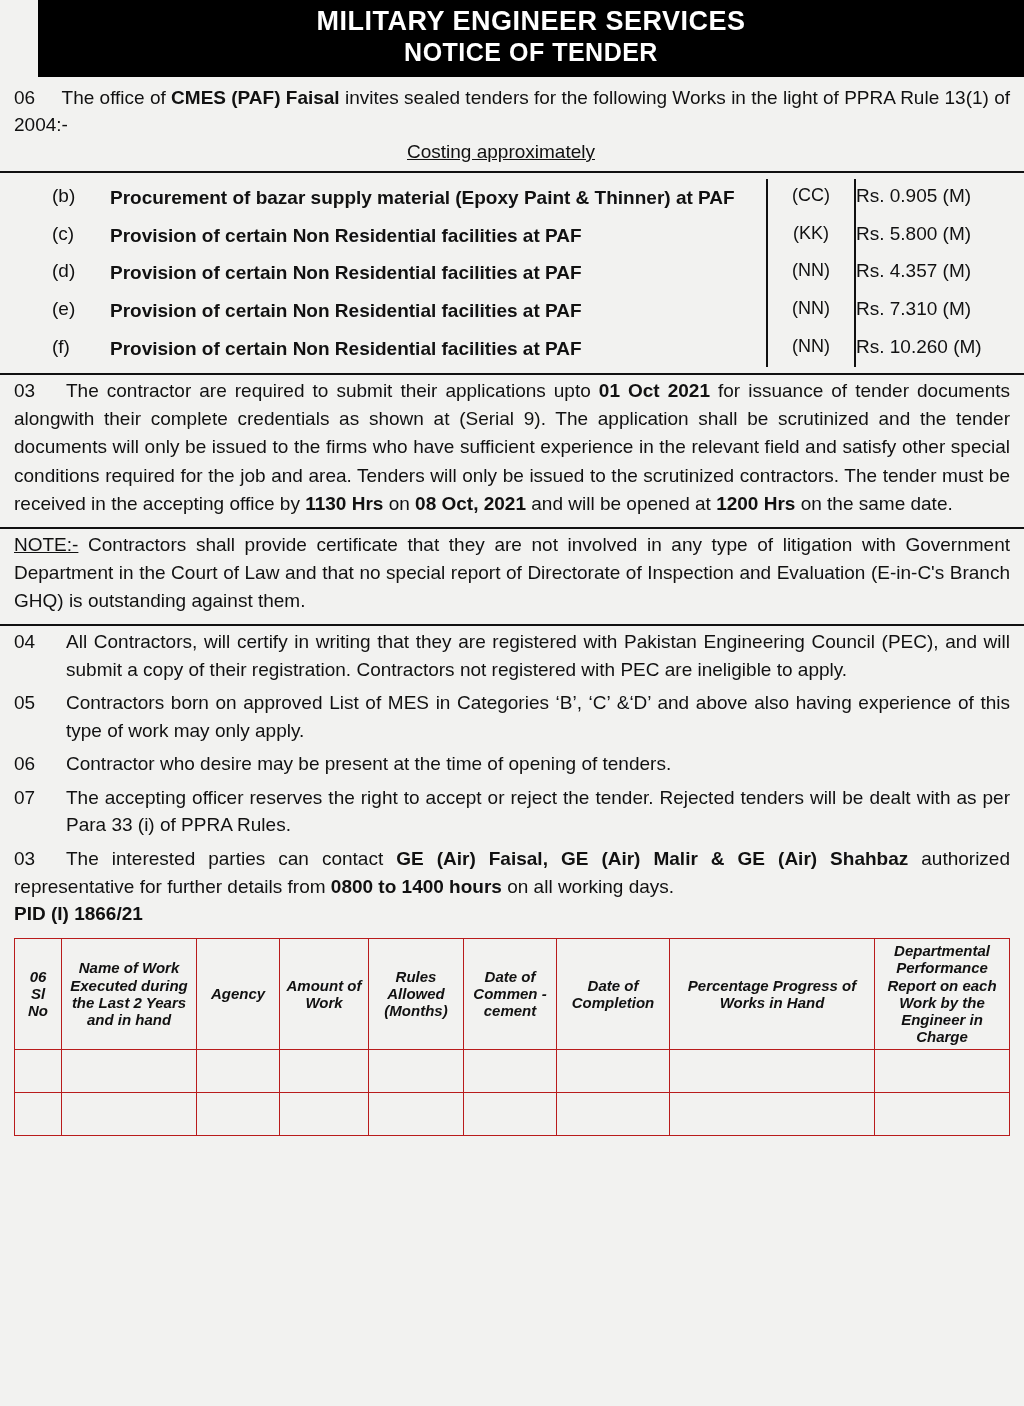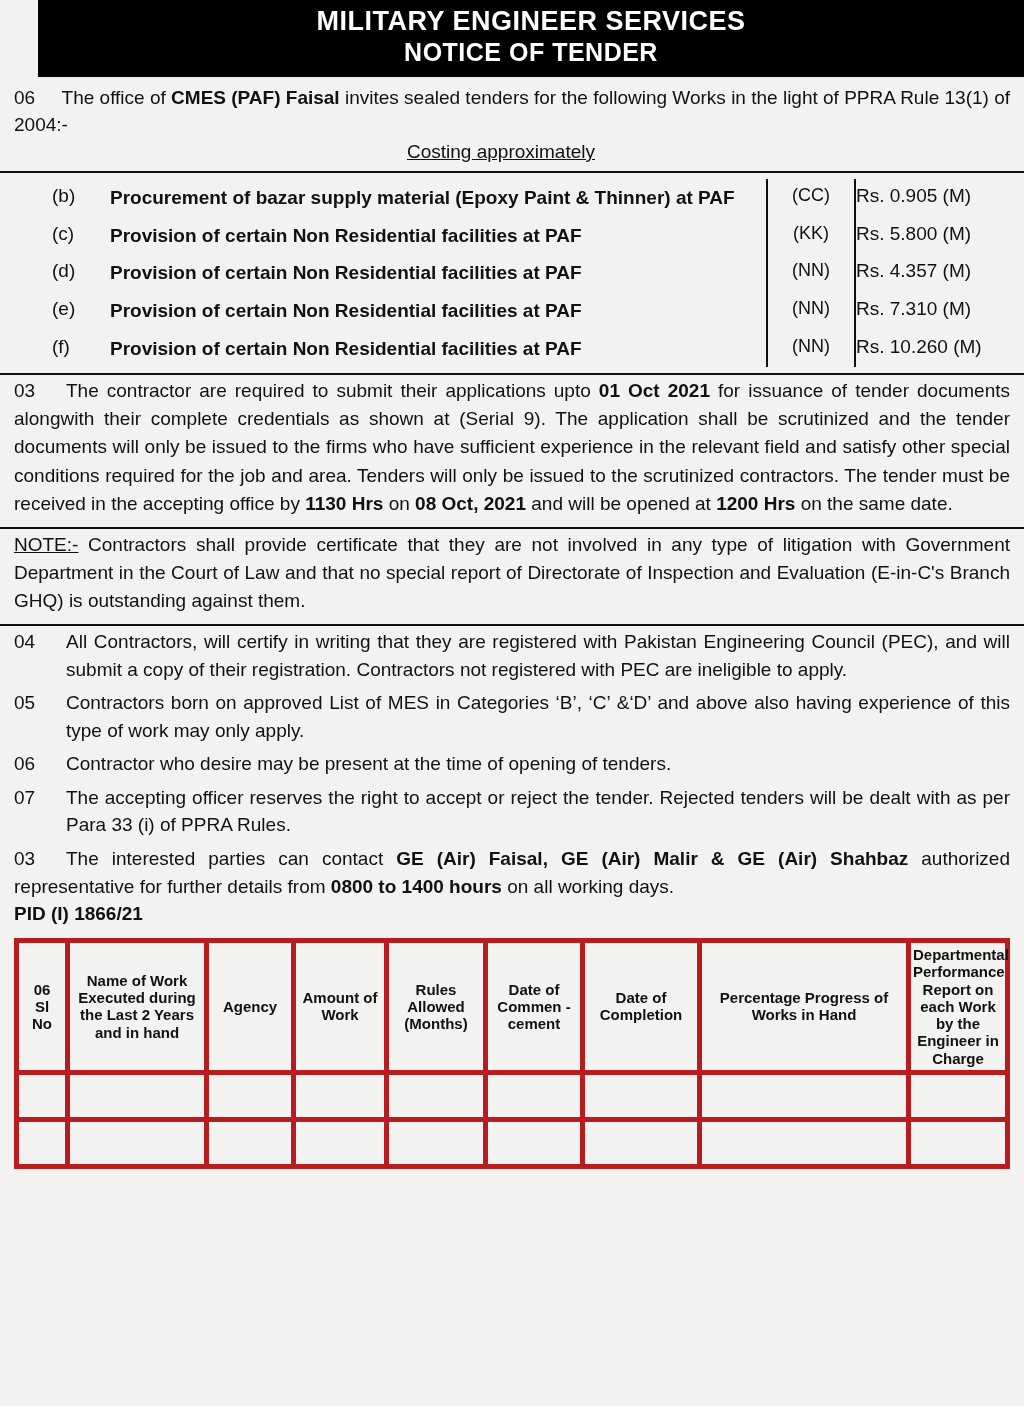--- a/index.html
+++ b/index.html
@@ -138,27 +138,28 @@
     padding: 2px 20px 4px 0;
   }
   
   table.grid {
     width: calc(100% - 28px);
     margin: 0 14px;
     border-collapse: collapse;
     table-layout: fixed;
   }
   table.grid th, table.grid td {
-    border: 5px solid #b91c1c;
+    border: 1px solid #b91c1c;
     text-align: center;
     vertical-align: middle;
     font-size: 15px;
     font-weight: bold;
     padding: 3px 2px;
     line-height: 1.15;
+    font-style: italic;
   }
   table.grid th.sl {
     width: 42px;
     font-size: 15px;
   }
   table.grid td.empty {
     height: 36px;
   }
   .small-head {
     font-size: 13px;

